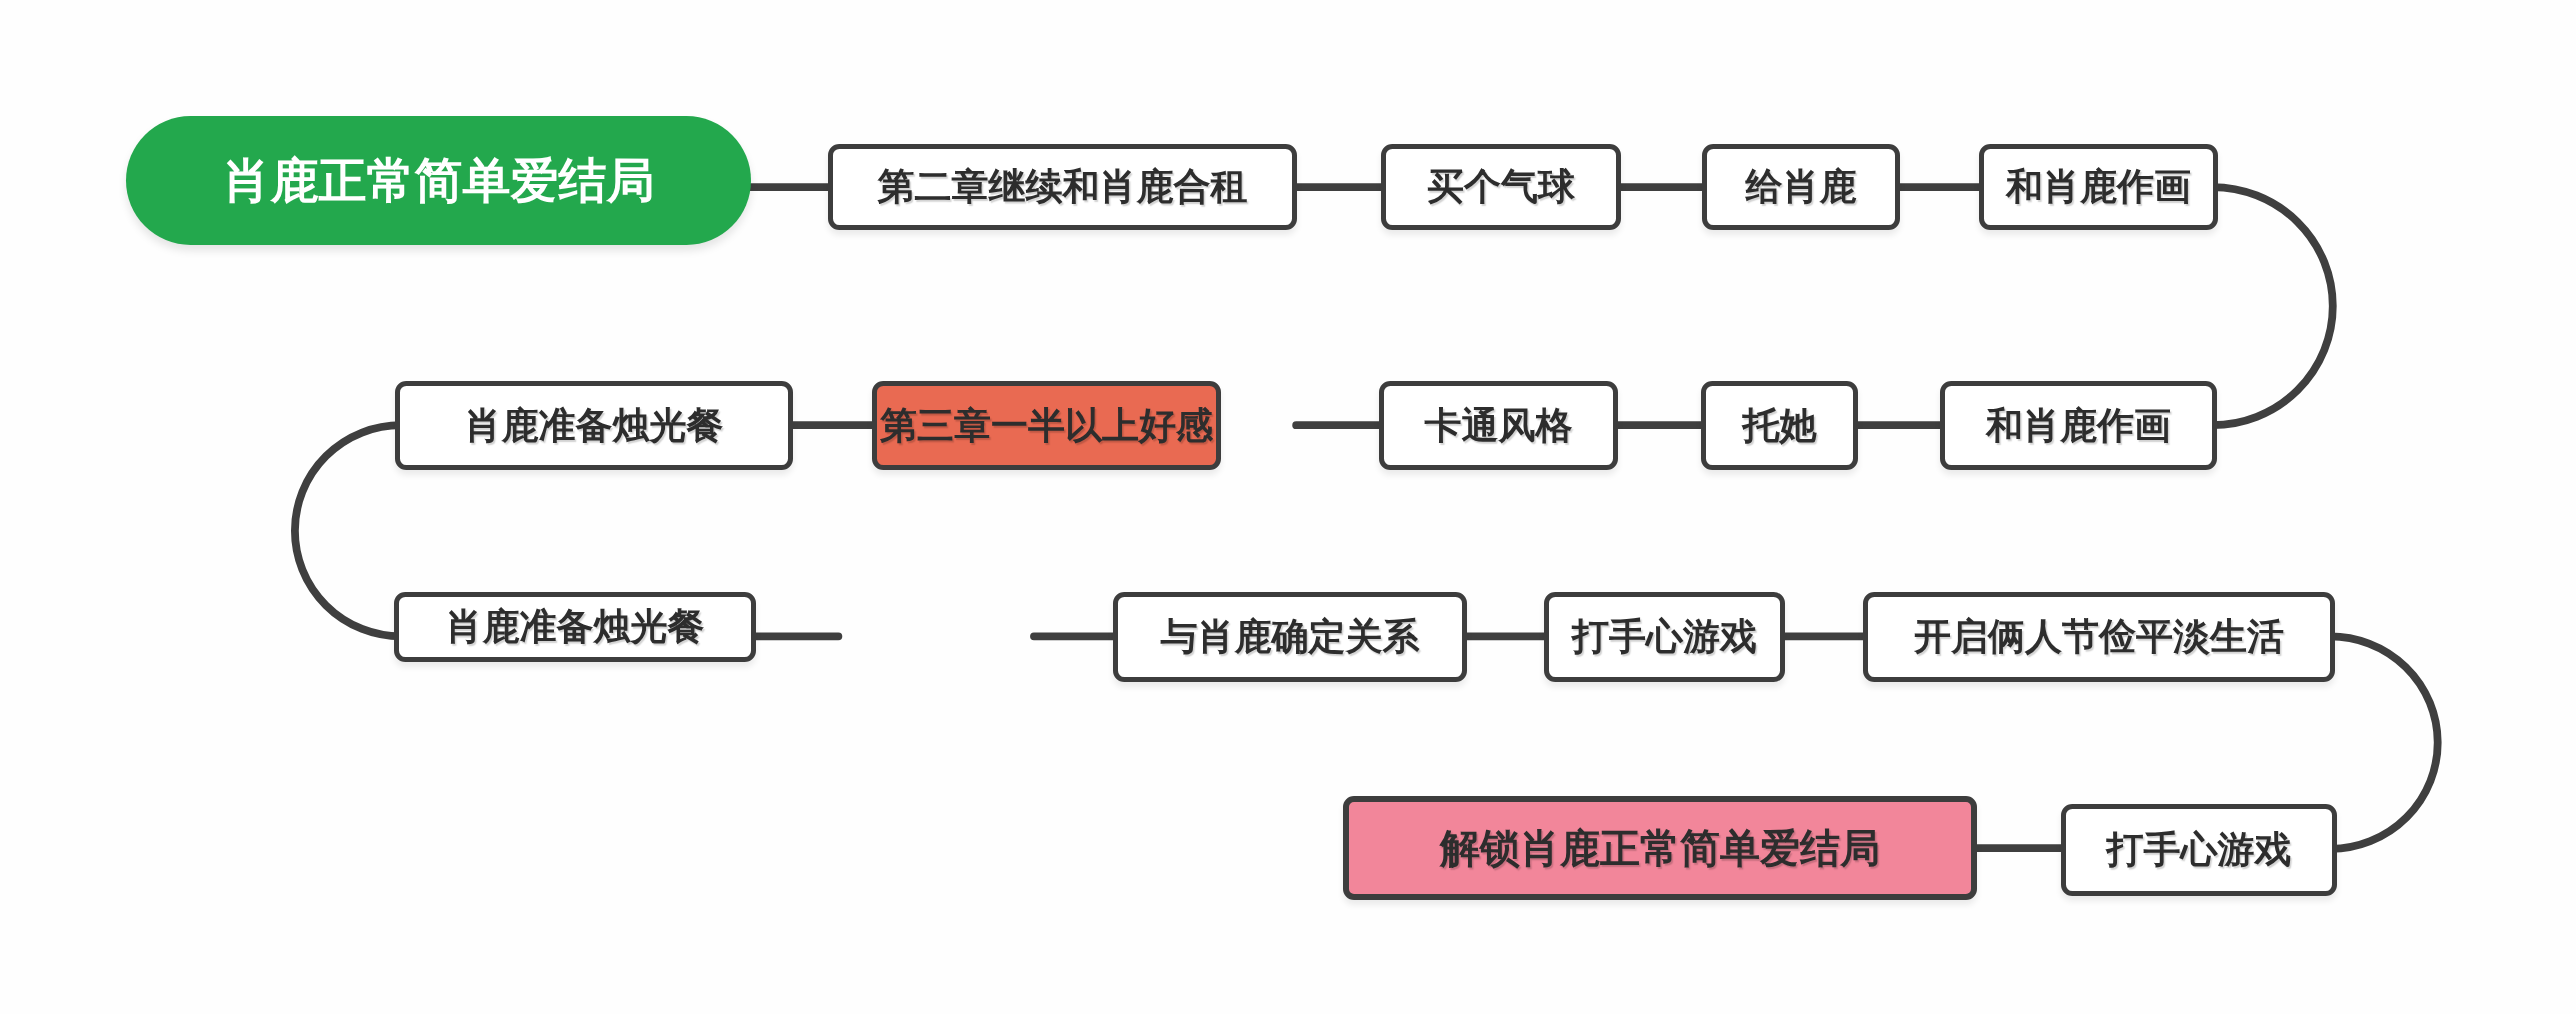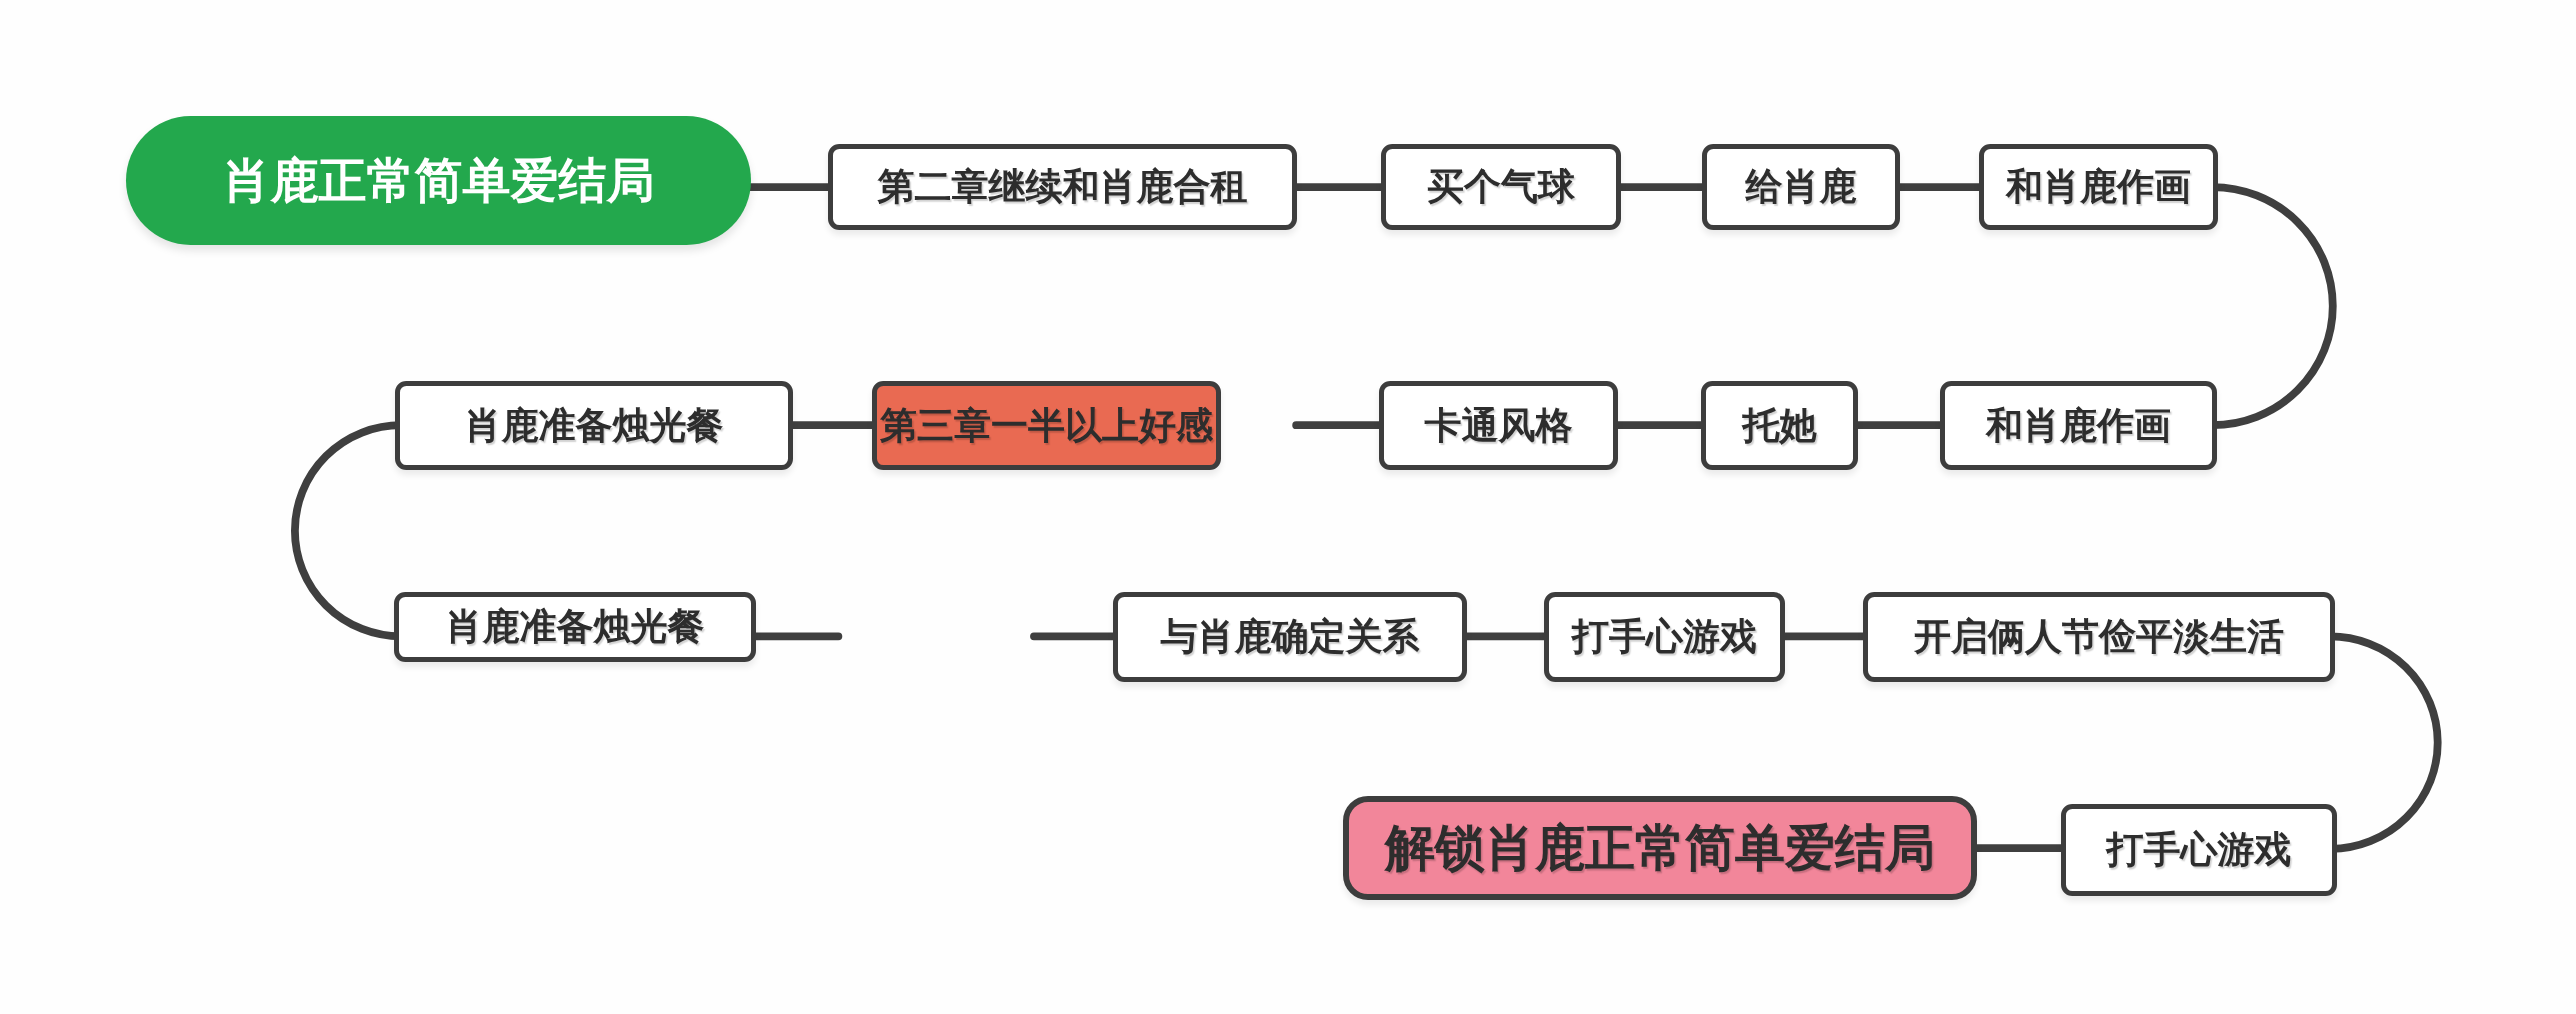--- a/index.html
+++ b/index.html
@@ -62,22 +62,22 @@
     font-size:48px;
     box-shadow:0 5.7px 8.5px rgba(0,0,0,0.10);
     text-shadow:none;
   }
   .node.highlight{
     background:var(--highlight-node);
   }
   .node.ending{
     background:var(--ending-node);
     border-width:6.4px;
-    border-radius:25px;
-    font-size:50px;
+    border-radius:11px;
+    font-size:40px;
   }
 </style>
 </head>
 <body>
 
 <div class="canvas">
 
   <svg class="connectors" width="2576" height="1014" viewBox="0 0 3635 1431" xmlns="http://www.w3.org/2000/svg">
     <path d="M1052 264 H1177 M1823 264 H1957 M2279 264 H2410 M2674 264 H2801"></path>
     <path d="M3122 264 A 170 168 0 0 1 3122 600"></path>

